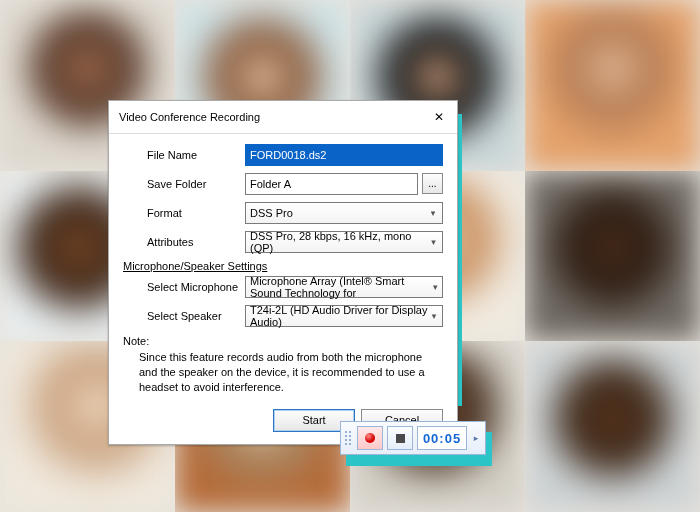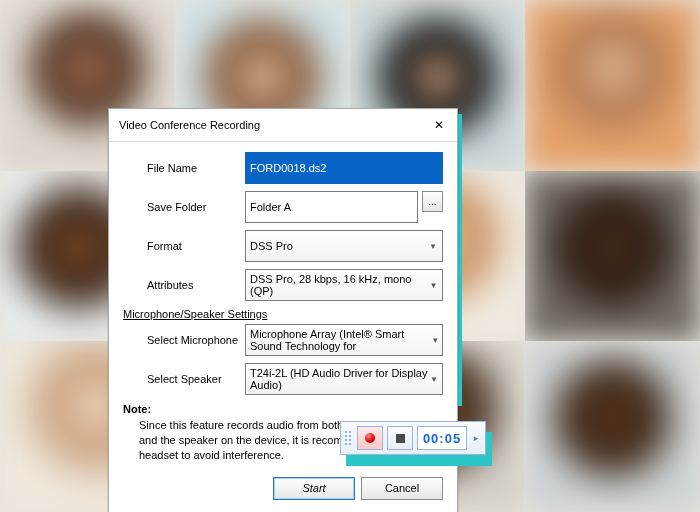--- a/index.html
+++ b/index.html
@@ -14,40 +14,40 @@
 .t5::before{background:radial-gradient(circle at 45% 45%, #7a4826 0%, #3f2718 30%, #e8eef0 60%);}
 .t6::before{background:radial-gradient(circle at 55% 45%, #3d2519 0%, #562f1a 28%, #ddd6cc 60%);}
 .t7::before{background:radial-gradient(circle at 50% 40%, #efd5b8 0%, #c98f5e 28%, #f0eadf 60%);}
 .t8::before{background:radial-gradient(circle at 50% 45%, #4a2e1c 0%, #2d1c12 30%, #6f6a63 60%);}
 .t9::before{background:radial-gradient(circle at 55% 38%, #efd9c2 0%, #caa27e 28%, #efe8dc 60%);}
 .t10::before{background:radial-gradient(circle at 50% 45%, #efd3b4 0%, #a88560 30%, #b56a37 65%);}
 .t11::before{background:radial-gradient(circle at 48% 40%, #6b4126 0%, #463020 30%, #d3cfc6 60%);}
 .t12::before{background:radial-gradient(circle at 50% 45%, #5b371f 0%, #3c2616 28%, #ccd2d4 60%);}
 
 .dialog-shadow{position:absolute;left:114px;top:114px;width:348px;height:292px;background:#2bc4c7;}
-.dialog{position:absolute;left:108px;top:108px;width:348px;background:#fff;border:1px solid #aaa;box-shadow:0 1px 2px rgba(0,0,0,.25);}
+.dialog{position:absolute;left:108px;top:100px;width:348px;background:#fff;border:1px solid #aaa;box-shadow:0 1px 2px rgba(0,0,0,.25);}
 .titlebar{display:flex;align-items:center;justify-content:space-between;padding:6px 6px 6px 10px;border-bottom:1px solid #ddd;font-size:11px;}
 .titlebar .x{width:22px;height:18px;display:flex;align-items:center;justify-content:center;border:1px solid transparent;font-size:12px;line-height:1;}
 .body{padding:10px 14px 12px;}
 .row{display:flex;align-items:center;margin-bottom:7px;margin-left:24px;}
 .lab{width:98px;flex:none;}
 .ctl{flex:1;display:flex;gap:4px;}
-input.tb, .sel{height:32px;box-sizing:border-box;border:1px solid #7a7a7a;background:#fff;font:inherit;padding:0 4px;width:100%;}
+input.tb, .sel{height:22px;box-sizing:border-box;border:1px solid #7a7a7a;background:#fff;font:inherit;padding:0 4px;width:100%;}
 input.tb.fn{color:#fff;background:#0a64c7;border:1px solid #0a64c7;}
 input.tb.fn::selection{background:#0a64c7;color:#fff;}
 .browse{width:22px;height:19px;border:1px solid #8a8a8a;background:linear-gradient(#fdfdfd,#e7e7e7);display:flex;align-items:center;justify-content:center;font-size:10px;}
 .sel{display:flex;align-items:center;justify-content:space-between;background:linear-gradient(#fff,#f3f3f3);padding-right:2px;}
 .sel .chev{width:14px;text-align:center;color:#555;font-size:9px;}
 .section{margin:6px 0 4px;font-size:11px;text-decoration:underline;}
 .note{margin-top:8px;}
-.note b{font-weight:bold;}
+.note b{font-weight:normal;}
 .note p{margin:3px 0 0 16px;line-height:1.35;max-width:300px;}
 .btnbar{display:flex;justify-content:flex-end;gap:6px;margin-top:14px;}
 .btn{width:80px;height:21px;border:1px solid #8a8a8a;background:linear-gradient(#fdfdfd,#e7e7e7);display:flex;align-items:center;justify-content:center;}
-.btn.primary{border:1px solid #2f74c0;box-shadow:inset 0 0 0 1px #a9d0f5;font-style:italic;}
+.btn.primary{border:1px solid #2f74c0;box-shadow:inset 0 0 0 1px #a9d0f5;}
 
 .rec-shadow{position:absolute;left:346px;top:432px;width:146px;height:34px;background:#2bc4c7;}
 .recbar{position:absolute;left:340px;top:421px;width:146px;height:34px;background:linear-gradient(#f9fbfe,#e6eef9);border:1px solid #9bb6d8;display:flex;align-items:center;box-sizing:border-box;padding:0 4px;gap:4px;}
 .grip{display:grid;grid-template-columns:repeat(2,2px);grid-auto-rows:2px;gap:2px;margin-right:2px;}
 .grip i{width:2px;height:2px;background:#9aaed0;display:block;}
 .rbtn{width:24px;height:22px;border:1px solid #9bb6d8;background:linear-gradient(#fcfeff,#e5eef9);display:flex;align-items:center;justify-content:center;}
 .rbtn.red{background:linear-gradient(#ffe9e9,#ffc9c9);}
 .dot{width:10px;height:10px;border-radius:50%;background:radial-gradient(circle at 35% 30%, #ff8a8a, #d40000 60%);} 
 .sq{width:9px;height:9px;background:#4a4a4a;}
 .time{flex:1;height:22px;border:1px solid #9bb6d8;background:#fff;display:flex;align-items:center;justify-content:center;font-family:"Segoe UI",Tahoma,sans-serif;font-size:13px;color:#1567d6;font-weight:600;letter-spacing:1px;}

